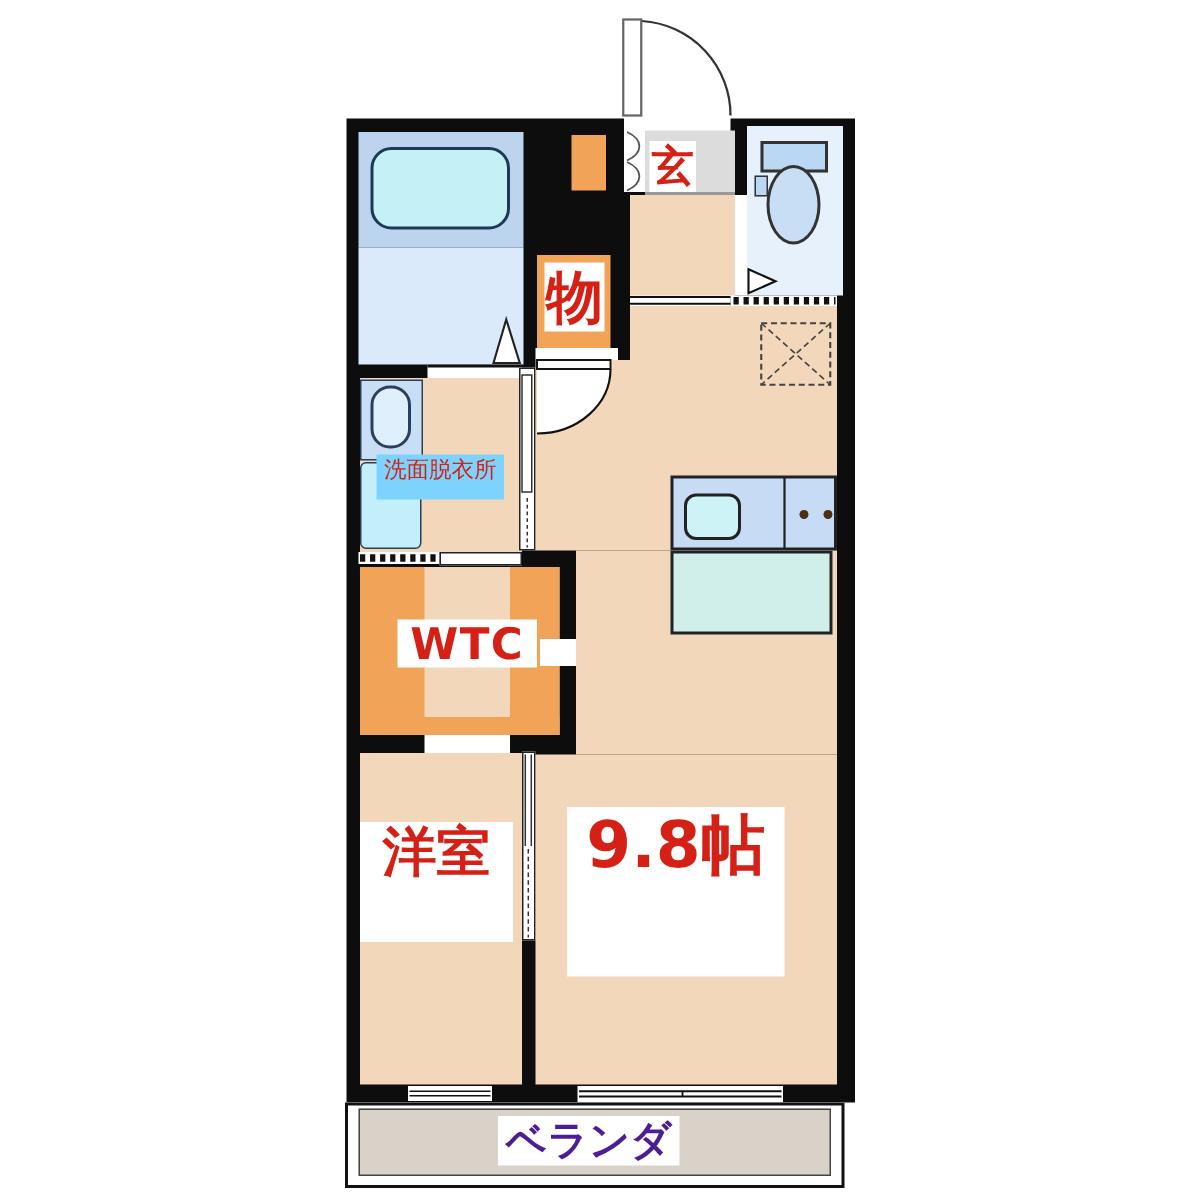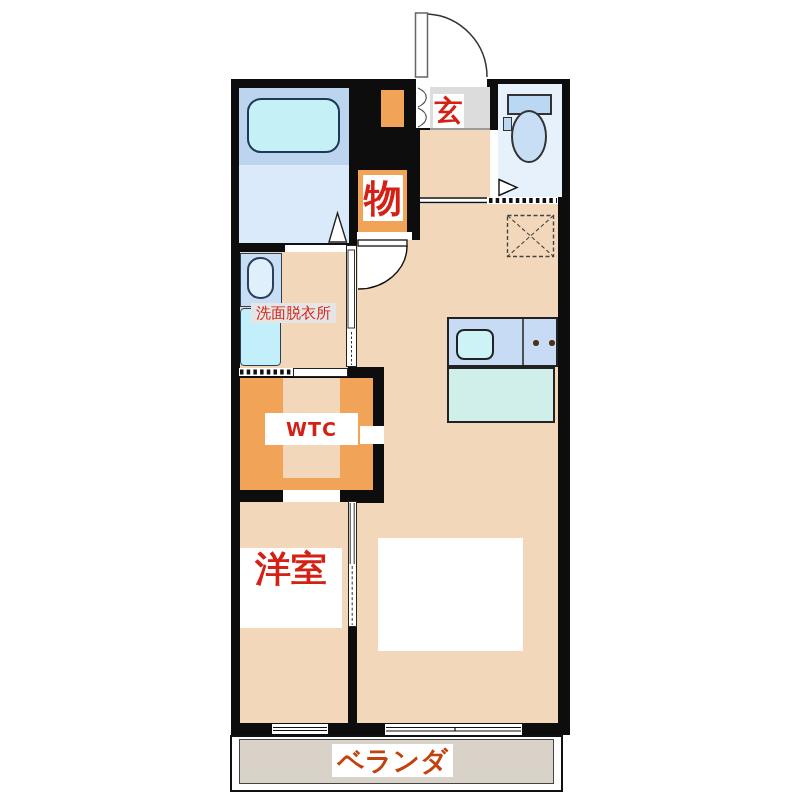--- a/index.html
+++ b/index.html
@@ -18,34 +18,34 @@
   .bath-door-strip{left:285px;top:243px;width:63px;height:10px;background:#fff;
            border-top:2px solid #111;border-bottom:1px solid #111;}
 
   
   .wash-room{left:240px;top:252px;width:108px;height:116px;background:#f3d7ba;}
   .vanity{left:240px;top:253px;width:42px;height:54px;background:#c8def5;border:1px solid #2b3f5c;}
   .vanity-bowl{left:247px;top:257px;width:27px;height:42px;background:#dff0fc;
            border:2px solid #2b3f5c;border-radius:13px;}
   .washer{left:240px;top:308px;width:41px;height:58px;background:#c2eff9;
            border:1px solid #2b3f5c;border-radius:4px;}
-  .wash-label{left:251px;top:303px;width:85px;height:20px;background:#e5e5e5;
+  .wash-label{left:251px;top:303px;width:85px;height:30px;background:#7dd3fc;
            color:#d52015;font-size:15px;line-height:21px;text-align:center;white-space:nowrap;}
   .wash-door-bottom{left:293px;top:368px;width:55px;height:9px;background:#fff;border:1px solid #222;}
   .wash-door-right{left:346px;top:245px;width:11px;height:122px;background:#fff;border:1px solid #222;}
   .strip-dotted2{left:239px;top:368px;width:54px;height:8px;background:#fff;}
 
   
   .wtc-room{left:240px;top:378px;width:133px;height:112px;background:#f3d7ba;}
   .wtc-orange-left{left:240px;top:378px;width:43px;height:112px;background:#f1a458;}
   .wtc-orange-right{left:340px;top:378px;width:33px;height:112px;background:#f1a458;}
   .wtc-orange-bottom{left:240px;top:478px;width:133px;height:12px;background:#f1a458;}
   .wtc-notch{left:360px;top:426px;width:24px;height:18px;background:#fff;}
   .wtc-label{left:265px;top:413px;width:93px;height:32px;background:#fff;color:#d52015;
-           font-size:19px;font-weight:bold;line-height:32px;text-align:center;letter-spacing:1px;}
+           font-size:29px;font-weight:bold;line-height:32px;text-align:center;letter-spacing:1px;}
   .wtc-opening{left:283px;top:490px;width:57px;height:12px;background:#fff;}
 
   
   .bedroom{left:240px;top:502px;width:108px;height:221px;background:#f3d7ba;}
   .bedroom-label{left:240px;top:548px;width:102px;height:80px;background:#fff;color:#d52015;
            text-align:center;font-weight:bold;}
   .bedroom-label .l1{position:static;display:block;font-size:36px;line-height:42px;}
   .bedroom-label .l2{position:static;display:block;font-size:33px;line-height:36px;}
   .bedroom-door{left:348px;top:501px;width:9px;height:126px;background:#fff;border:1px solid #222;}
 
@@ -93,21 +93,21 @@
   .ldk-label .l1{position:static;display:block;font-size:47px;line-height:56px;letter-spacing:2px;}
   .ldk-label .l2{position:static;display:block;font-size:43px;line-height:52px;}
 
   
   .window1{left:272px;top:724px;width:56px;height:10px;background:#fff;}
   .window2{left:385px;top:724px;width:137px;height:11px;background:#fff;}
 
   
   .veranda-outer{left:230px;top:735px;width:333px;height:57px;background:#fff;border:2px solid #111;}
   .veranda-inner{left:239px;top:739px;width:315px;height:45px;background:#d9d2c9;border:1px solid #444;}
-  .veranda-label{left:332px;top:744px;width:121px;height:33px;background:#fff;color:#c2410c;
+  .veranda-label{left:332px;top:744px;width:121px;height:33px;background:#fff;color:#4c1d95;
            font-size:27px;font-weight:bold;line-height:33px;text-align:center;white-space:nowrap;}
 
   svg.overlay{position:absolute;left:0;top:0;pointer-events:none;}
 </style>
 </head>
 <body>
 
 <div id="canvas">
   <div class="walls"></div>
 
@@ -161,20 +161,21 @@
   <div class="ldk-c"></div>
   <div class="ldk-d"></div>
   <div class="strip-double"></div>
   <div class="strip-dotted1"></div>
 
   <div class="counter"></div>
   <div class="sink"></div>
   <div class="teal"></div>
 
   <div class="ldk-label">
+    <span class="l2">9.8帖</span>
   </div>
 
   <div class="window1"></div>
   <div class="window2"></div>
 
   <div class="veranda-outer"></div>
   <div class="veranda-inner"></div>
   <div class="veranda-label">ベランダ</div>
 
   <svg class="overlay" width="800" height="800" viewBox="0 0 800 800">

